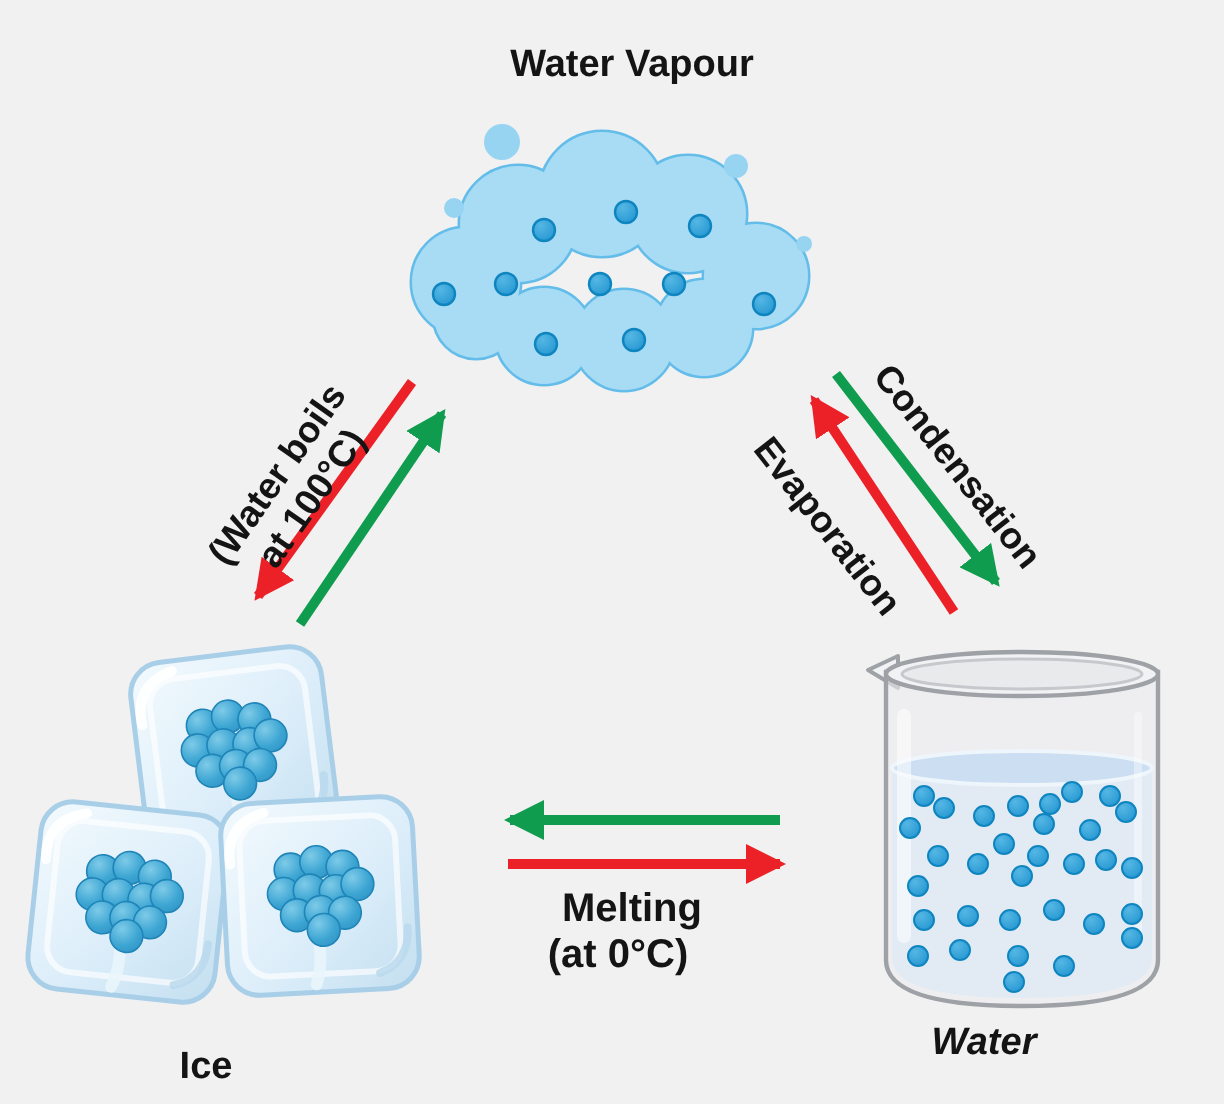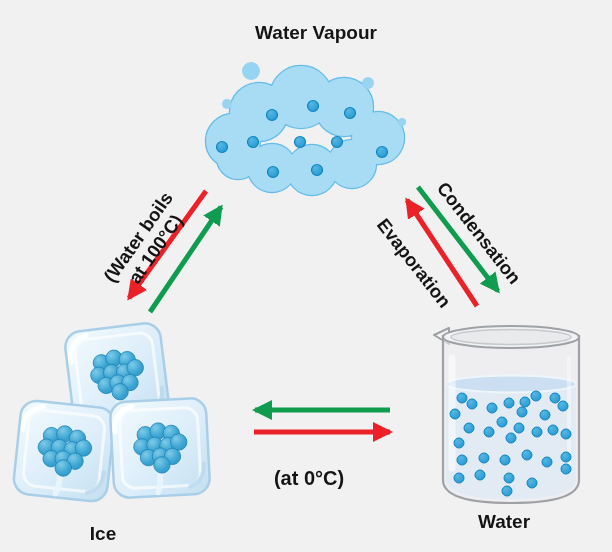--- a/index.html
+++ b/index.html
@@ -226,25 +226,26 @@
           <circle cx="507" cy="491" r="5" fill="url(#dotGrad)" stroke="#0f85c0" stroke-width="1"></circle>
         </g>
 
       <ellipse cx="511" cy="337" rx="68" ry="11" fill="#f1f2f4" stroke="#9ea1a5" stroke-width="2.2"></ellipse>
       <ellipse cx="511" cy="337" rx="60" ry="7.5" fill="#e8eaec" stroke="#c6c9cc" stroke-width="1.5"></ellipse>
     </g>
   </svg>
 
   <div class="lbl fs19" style="left:316px;top:33px;">Water Vapour</div>
   <div class="lbl fs19" style="left:103px;top:522px;margin-top:12px;">Ice</div>
-  <div class="lbl fs19" style="left:504px;top:522px;">Water</div>
+  <div class="lbl fs19" style="left:492px;top:522px;font-style:italic;">Water</div>
 
   <div class="lbl fs18 rot-up" style="left:147px;top:243px;">
     <div>(Water boils</div>
     <div>at 100°C)</div>
   </div>
 
   <div class="lbl fs18 rot-down" style="left:479px;top:233px;">Condensation</div>
   <div class="lbl fs18 rot-down" style="left:414px;top:263px;">Evaporation</div>
 
+  <div class="lbl fs20" style="left:316px;top:455px;">Melting</div>
   <div class="lbl fs20" style="left:309px;top:478px;">(at 0°C)</div>
 
 </div>
 
 </body></html>

